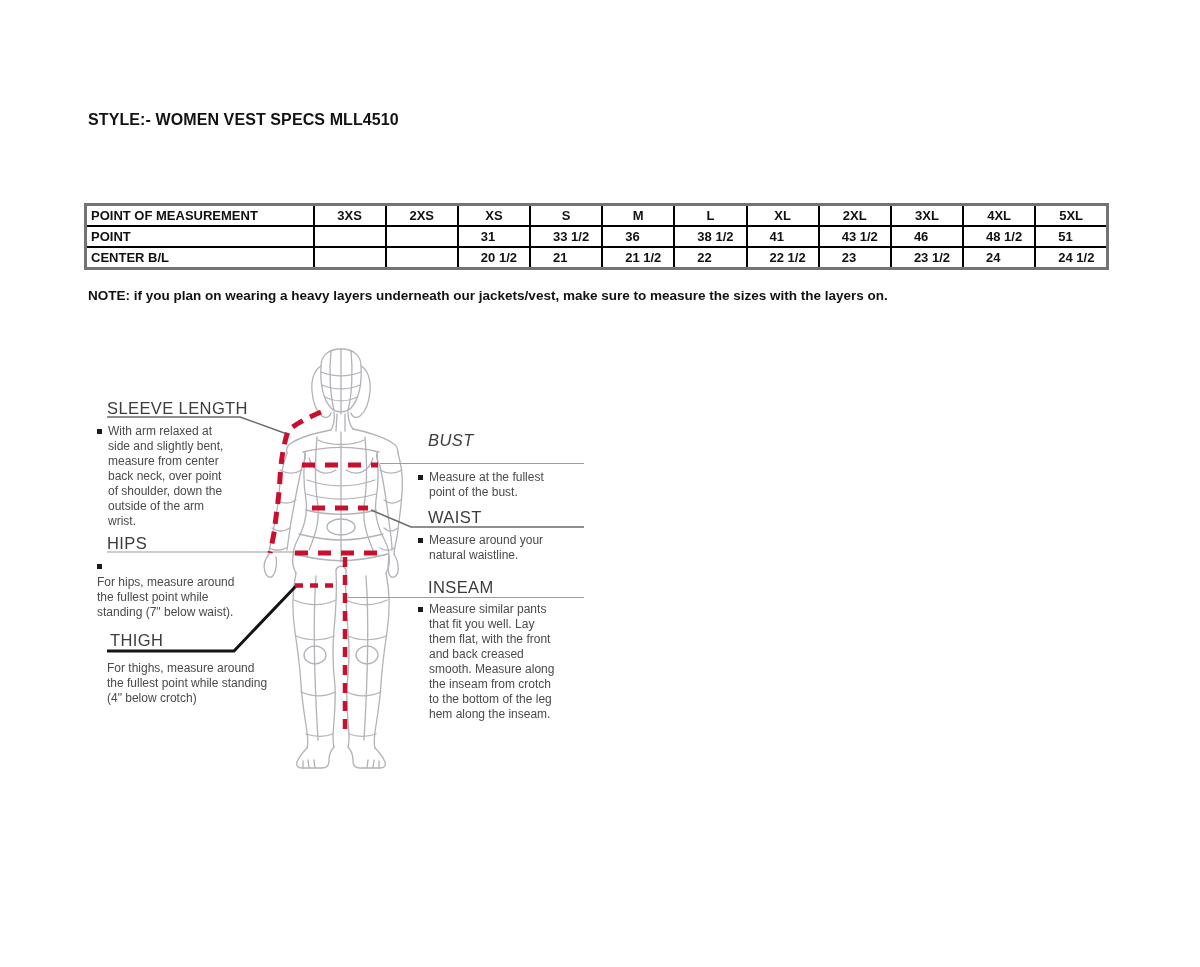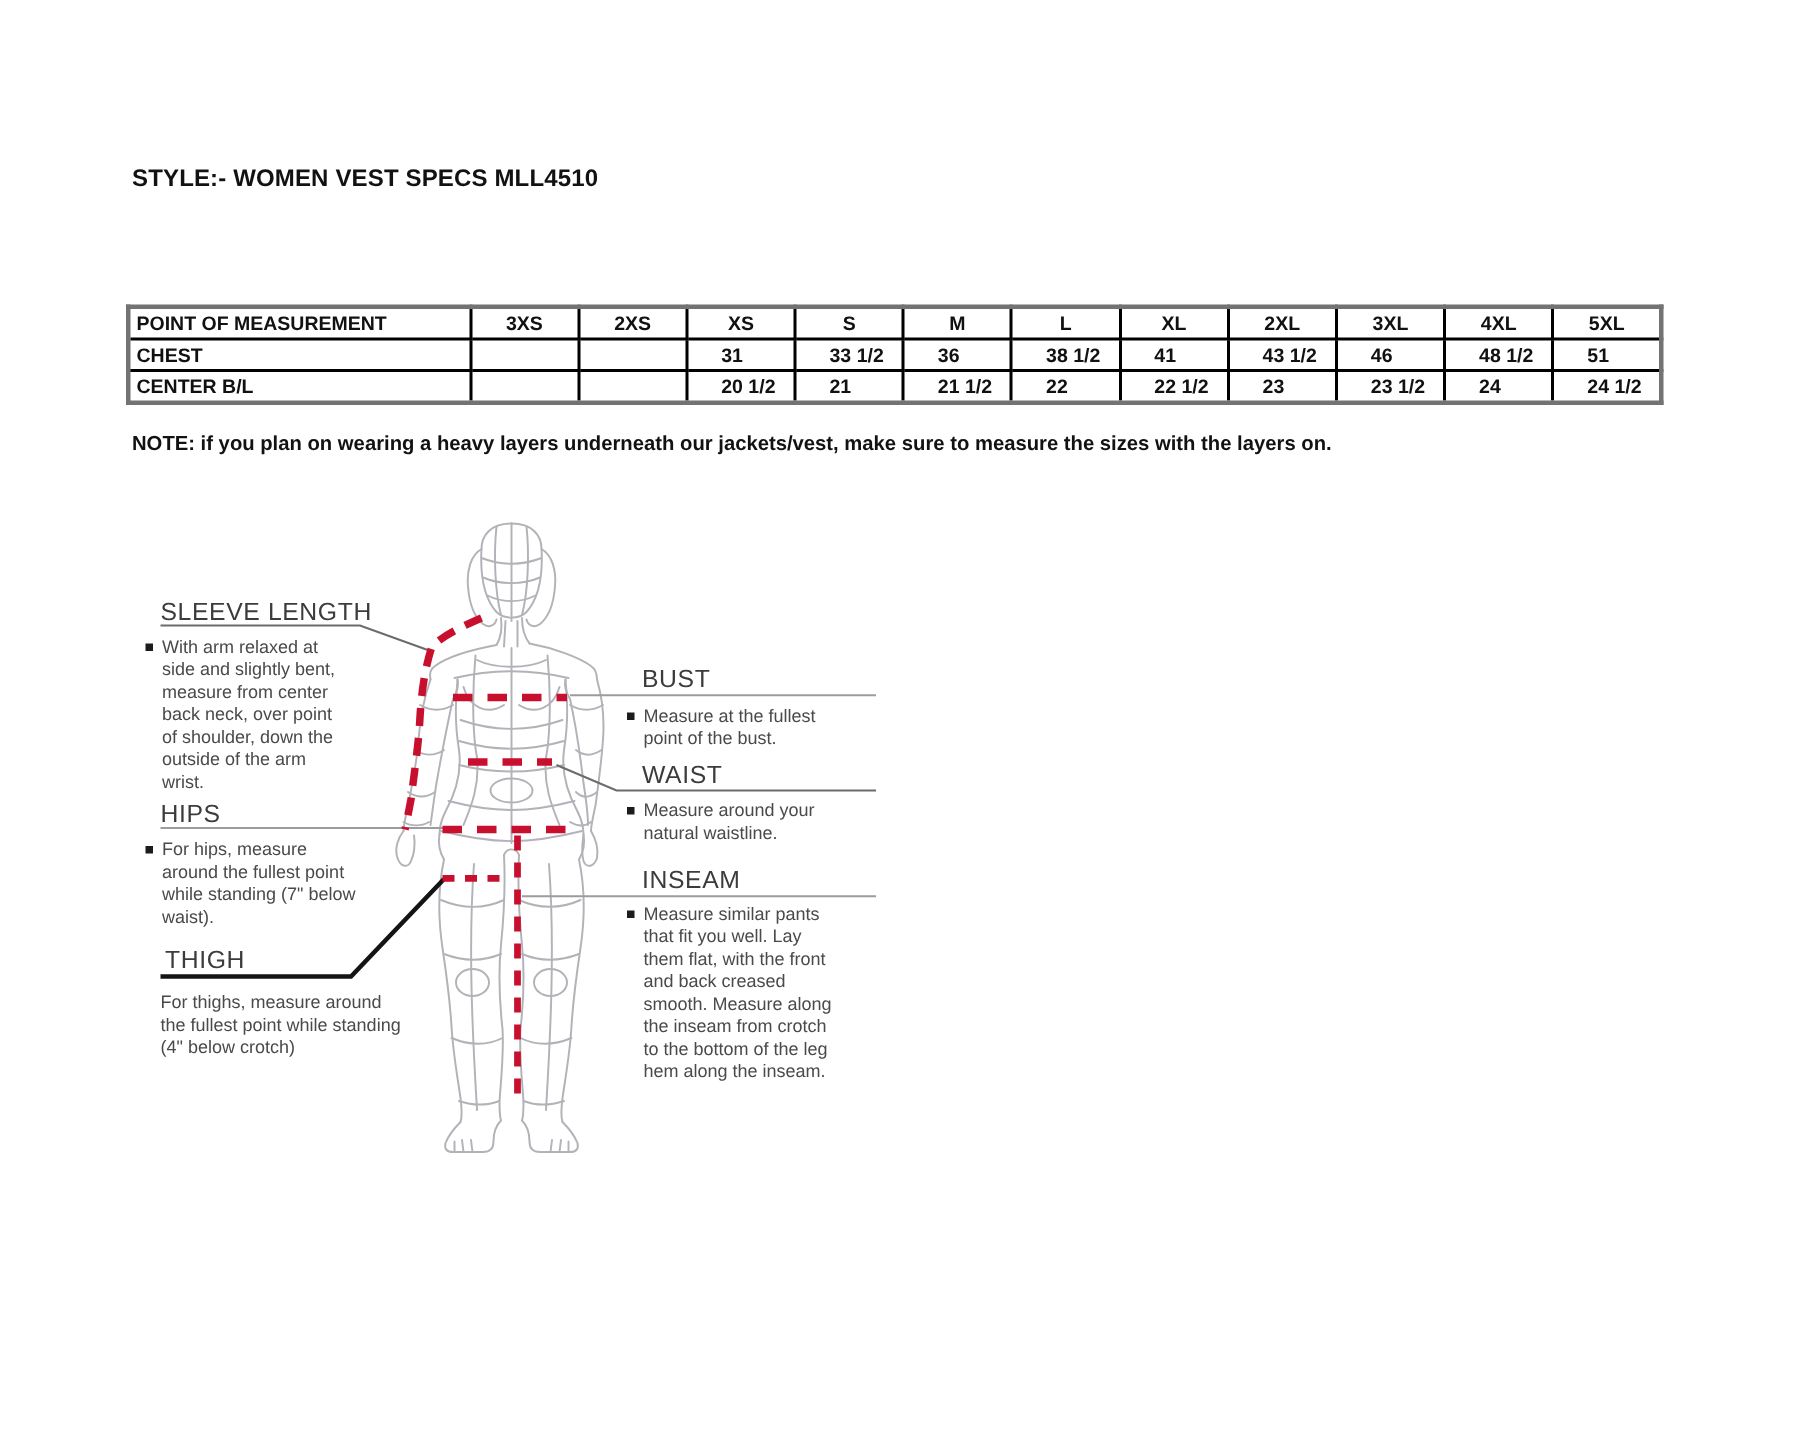--- a/index.html
+++ b/index.html
@@ -71,21 +71,21 @@
         <th>L</th>
         <th>XL</th>
         <th>2XL</th>
         <th>3XL</th>
         <th>4XL</th>
         <th>5XL</th>
       </tr>
     </thead>
   <tbody id="sc-body">
       <tr>
-        <td class="rowlabel">CHEST</td>
+        <td class="rowlabel">POINT</td>
         <td class="val"></td>
         <td class="val"></td>
         <td class="val">31</td>
         <td class="val">33 1/2</td>
         <td class="val">36</td>
         <td class="val">38 1/2</td>
         <td class="val">41</td>
         <td class="val">43 1/2</td>
         <td class="val">46</td>
         <td class="val">48 1/2</td>
@@ -214,31 +214,31 @@
   </g>
 </svg>
 
 <div class="ghead" style="left:107px; top:399px;">SLEEVE LENGTH</div>
 <div class="gdesc" style="left:97px; top:424px; width:134px;">
   <span class="sq"></span>
   <p>With arm relaxed at side and slightly bent, measure from center back neck, over point of shoulder, down the outside of the arm wrist.</p>
 </div>
 
 <div class="ghead" style="left:107px; top:534px;">HIPS</div>
-<div class="gdesc" style="left:97px; top:559px; width:146px;">
+<div class="gdesc" style="left:97px; top:559px; width:146px;flex-direction:column;">
   <span class="sq"></span>
   <p>For hips, measure around the fullest point while standing (7" below waist).</p>
 </div>
 
 <div class="ghead" style="left:110px; top:631px;">THIGH</div>
 <div class="gdesc" style="left:107px; top:661px; width:162px;">
   <p>For thighs, measure around the fullest point while standing (4" below crotch)</p>
 </div>
 
-<div class="ghead" style="left:428px; top:444px;">BUST</div>
+<div class="ghead" style="left:428px; top:431px;font-style:italic;">BUST</div>
 <div class="gdesc" style="left:418px; top:470px; width:140px;">
   <span class="sq"></span>
   <p>Measure at the fullest point of the bust.</p>
 </div>
 
 <div class="ghead" style="left:428px; top:508px;">WAIST</div>
 <div class="gdesc" style="left:418px; top:533px; width:140px;">
   <span class="sq"></span>
   <p>Measure around your natural waistline.</p>
 </div>

